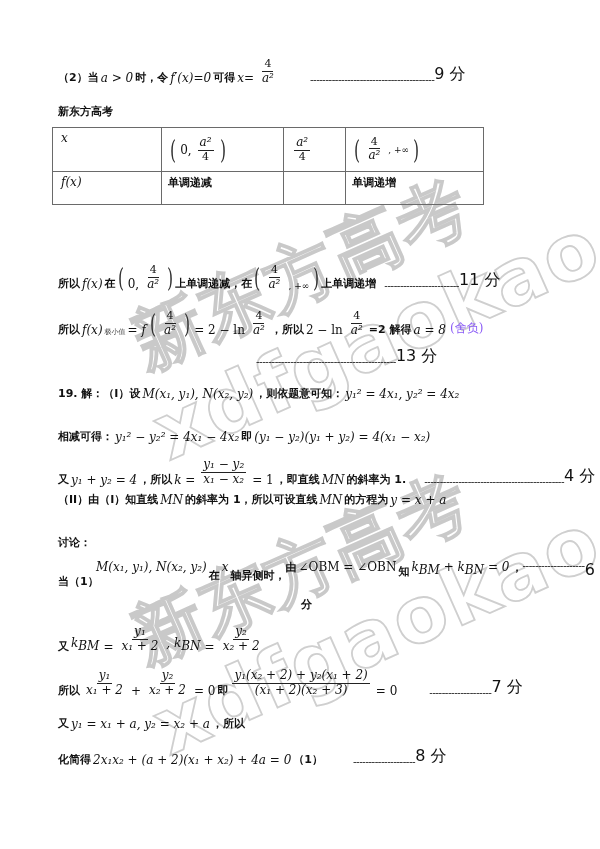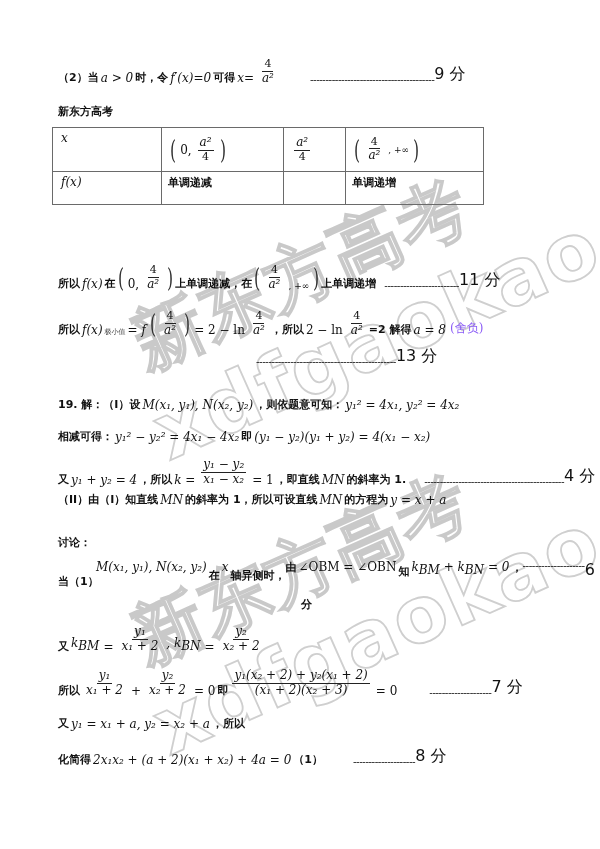--- a/index.html
+++ b/index.html
@@ -155,21 +155,21 @@
     </span>
   <span>=2 解得</span>
   <span class="m">a = 8</span>
   <span class="mn" style="color:#8b5cf6;">(舍负)</span>
 </div>
 <div class="line" style="top:346px; left:248px;">
   <span class="dash">---------------------------------------------</span>
   <span class="score">13 分</span>
 </div>
 
-<div class="line" style="top:397px;">
+<div class="line" style="top:386px;">
   <span>19. 解：（I）设</span>
   <span class="m">M(x₁, y₁), N(x₂, y₂)</span>
   <span>，则依题意可知：</span>
   <span class="m">y₁² = 4x₁, y₂² = 4x₂</span>
 </div>
 
 <div class="line" style="top:429px;">
   <span>相减可得：</span>
   <span class="m">y₁² − y₂² = 4x₁ − 4x₂</span>
   <span>即</span>

